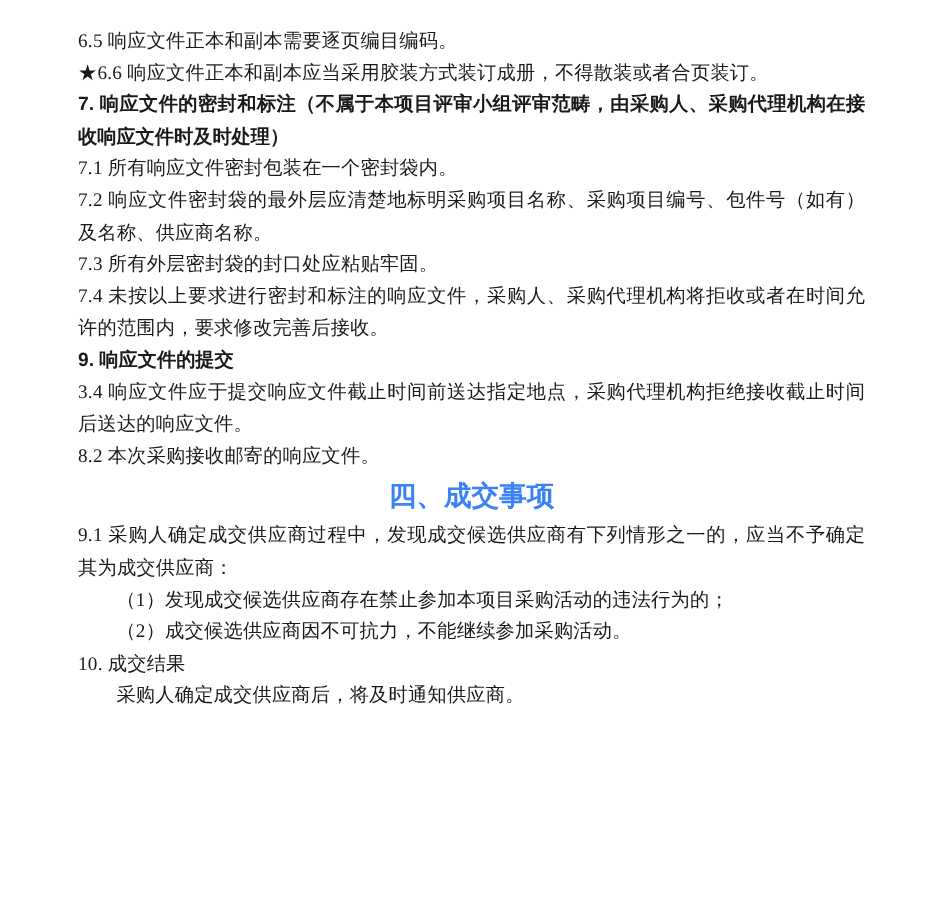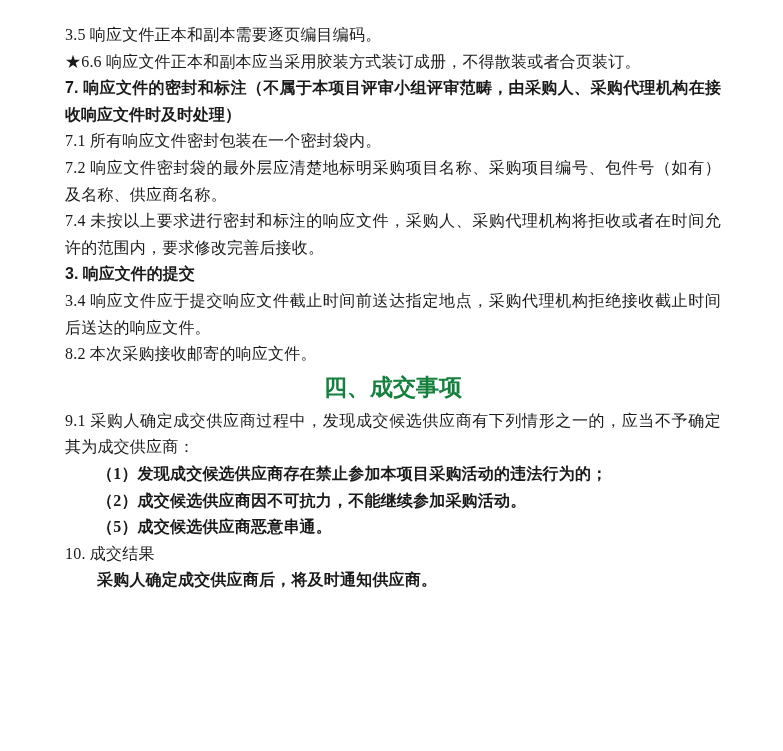--- a/index.html
+++ b/index.html
@@ -28,52 +28,51 @@
     text-align: justify;
     letter-spacing: 0.2px;
   }
   .para.bold {
     font-family: "Liberation Sans", "DejaVu Sans", sans-serif;
     font-weight: bold;
     letter-spacing: 0;
   }
   .para.indent {
     text-indent: 2em;
-    font-weight: bold;
   }
   .chapter {
     margin: 3px 0 4px 0;
     font-family: "Liberation Sans", "DejaVu Sans", sans-serif;
     font-weight: bold;
     font-size: 23px;
     line-height: 33px;
     text-align: center;
-    color: #15803d;
+    color: #3b82f6;
   }
 </style>
 </head>
 <body>
 
 <div class="page">
 
-  <p class="para">3.5 响应文件正本和副本需要逐页编目编码。</p>
+  <p class="para">6.5 响应文件正本和副本需要逐页编目编码。</p>
   <p class="para">★6.6 响应文件正本和副本应当采用胶装方式装订成册，不得散装或者合页装订。</p>
 
   <p class="para bold">7. 响应文件的密封和标注（不属于本项目评审小组评审范畴，由采购人、采购代理机构在接收响应文件时及时处理）</p>
   <p class="para">7.1 所有响应文件密封包装在一个密封袋内。</p>
   <p class="para">7.2 响应文件密封袋的最外层应清楚地标明采购项目名称、采购项目编号、包件号（如有）及名称、供应商名称。</p>
+  <p class="para">7.3 所有外层密封袋的封口处应粘贴牢固。</p>
   <p class="para">7.4 未按以上要求进行密封和标注的响应文件，采购人、采购代理机构将拒收或者在时间允许的范围内，要求修改完善后接收。</p>
 
-  <p class="para bold">3. 响应文件的提交</p>
+  <p class="para bold">9. 响应文件的提交</p>
   <p class="para">3.4 响应文件应于提交响应文件截止时间前送达指定地点，采购代理机构拒绝接收截止时间后送达的响应文件。</p>
   <p class="para">8.2 本次采购接收邮寄的响应文件。</p>
 
   <h1 class="chapter">四、成交事项</h1>
 
   <p class="para">9.1 采购人确定成交供应商过程中，发现成交候选供应商有下列情形之一的，应当不予确定其为成交供应商：</p>
   <p class="para indent">（1）发现成交候选供应商存在禁止参加本项目采购活动的违法行为的；</p>
   <p class="para indent">（2）成交候选供应商因不可抗力，不能继续参加采购活动。</p>
-  <p class="para indent">（5）成交候选供应商恶意串通。</p>
 
   <p class="para">10. 成交结果</p>
   <p class="para indent">采购人确定成交供应商后，将及时通知供应商。</p>
 
 </div>
 
 </body></html>

